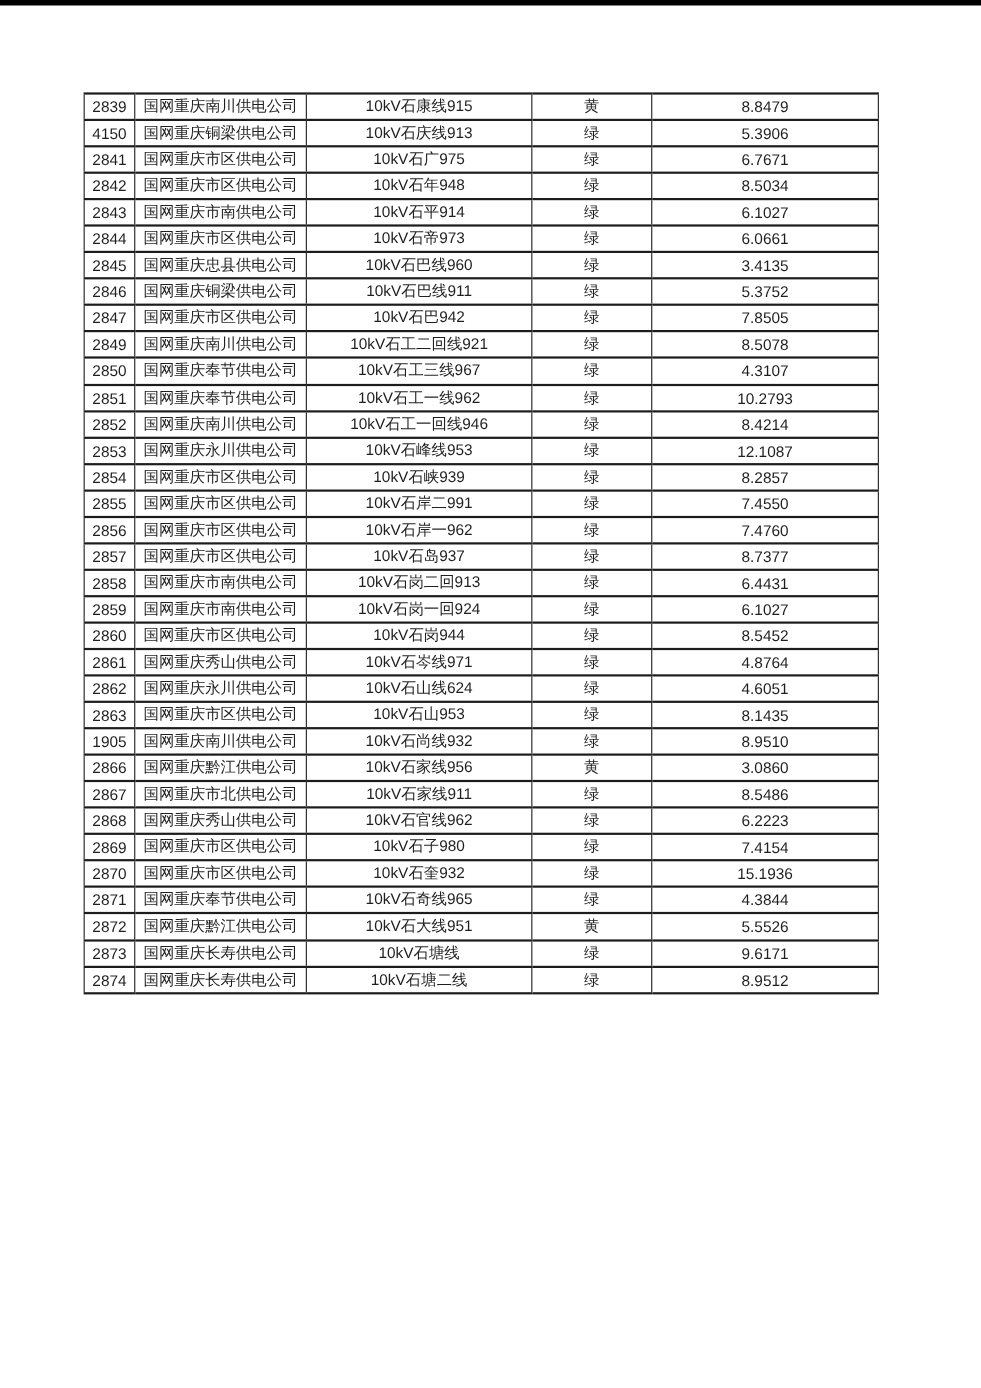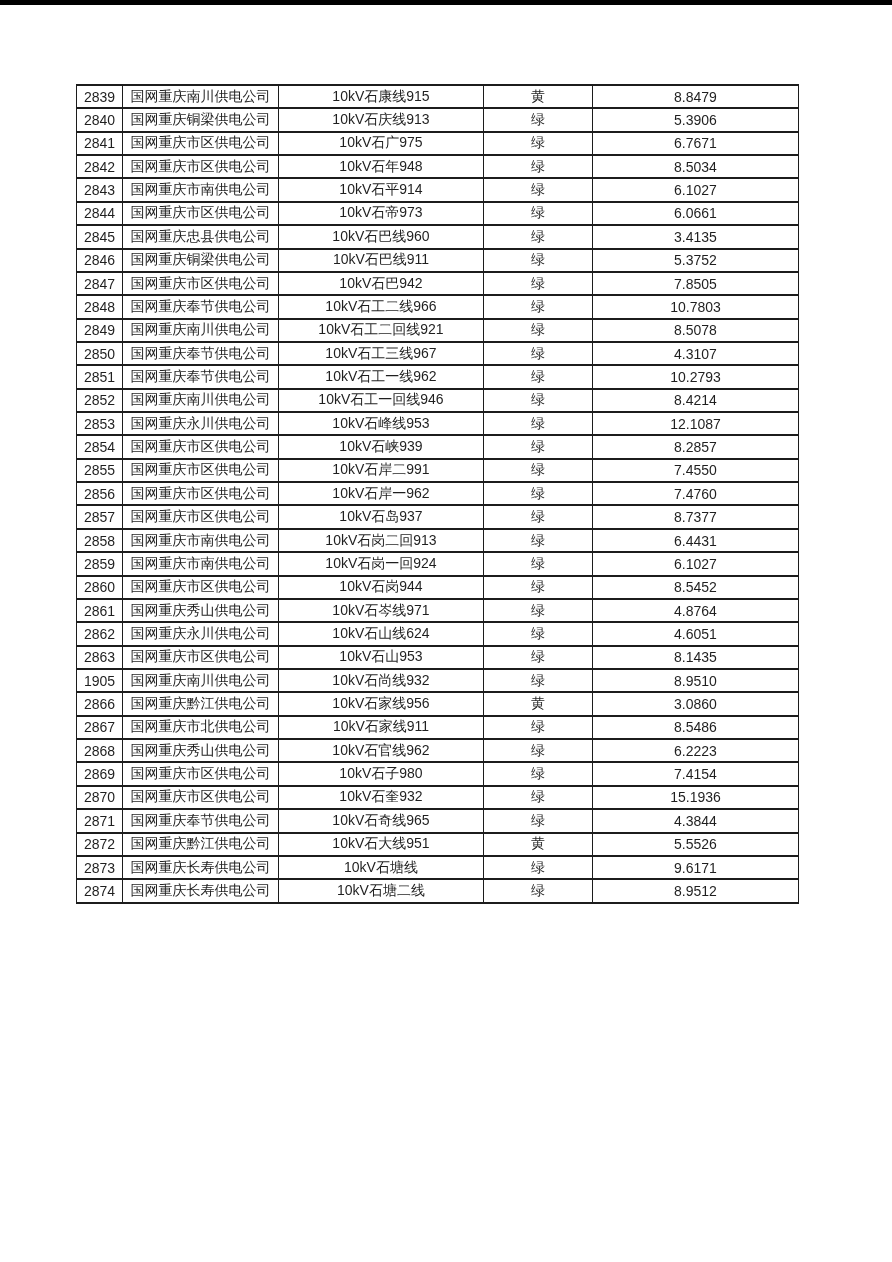--- a/index.html
+++ b/index.html
@@ -66,21 +66,21 @@
     </colgroup>
     <tbody id="table-body">
         <tr>
           <td>2839</td>
           <td>国网重庆南川供电公司</td>
           <td>10kV石康线915</td>
           <td>黄</td>
           <td>8.8479</td>
         </tr>
         <tr>
-          <td>2840</td>
+          <td>4150</td>
           <td>国网重庆铜梁供电公司</td>
           <td>10kV石庆线913</td>
           <td>绿</td>
           <td>5.3906</td>
         </tr>
         <tr>
           <td>2841</td>
           <td>国网重庆市区供电公司</td>
           <td>10kV石广975</td>
           <td>绿</td>
@@ -120,27 +120,20 @@
           <td>10kV石巴线911</td>
           <td>绿</td>
           <td>5.3752</td>
         </tr>
         <tr>
           <td>2847</td>
           <td>国网重庆市区供电公司</td>
           <td>10kV石巴942</td>
           <td>绿</td>
           <td>7.8505</td>
-        </tr>
-        <tr>
-          <td>2848</td>
-          <td>国网重庆奉节供电公司</td>
-          <td>10kV石工二线966</td>
-          <td>绿</td>
-          <td>10.7803</td>
         </tr>
         <tr>
           <td>2849</td>
           <td>国网重庆南川供电公司</td>
           <td>10kV石工二回线921</td>
           <td>绿</td>
           <td>8.5078</td>
         </tr>
         <tr>
           <td>2850</td>

